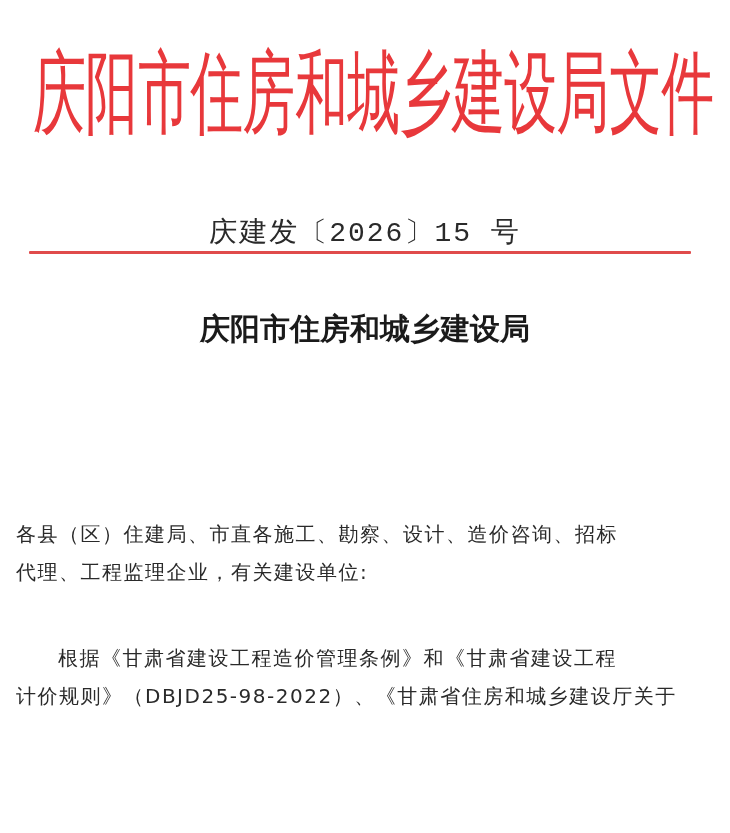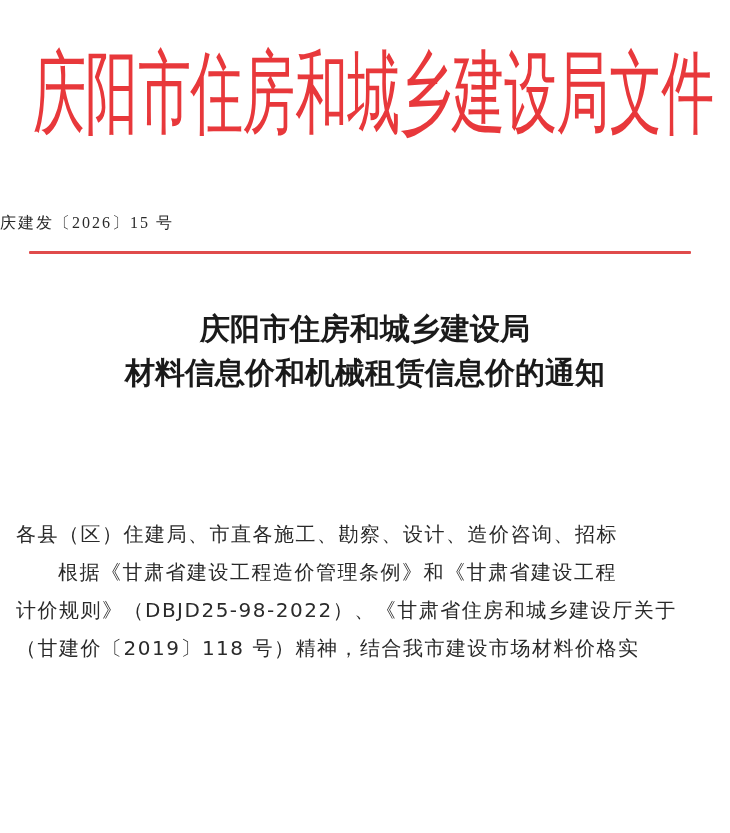--- a/index.html
+++ b/index.html
@@ -36,25 +36,25 @@
       display: inline-block;
       width: 52px;
       text-align: center;
       transform: scaleX(0.80);
     }
     .doc-number {
       position: absolute;
       left: 0;
       width: 730px;
       top: 213px;
-      text-align: left;
-      font-size: 16px;
+      text-align: center;
+      font-size: 28px;
       letter-spacing: 2px;
       color: #2a2a2a;
-      font-family: Liberation Serif, serif;
+      font-family: Liberation Mono, monospace;
     }
     .red-rule {
       position: absolute;
       left: 29px;
       top: 251px;
       width: 662px;
       height: 3px;
       background: #e04b4b;
       border-radius: 1px;
     }
@@ -84,20 +84,21 @@
       color: #2a2a2a;
       letter-spacing: 1.5px;
     }
     .body-text .line {
       white-space: nowrap;
       overflow: hidden;
       height: 38px;
     }
     .indent {
       padding-left: 42px;
+      margin-top: 48px;
     }
   </style>
 </head>
 <body>
 
 <div class="masthead">
   <span>庆</span>
   <span>阳</span>
   <span>市</span>
   <span>住</span>
@@ -111,21 +112,20 @@
   <span>文</span>
   <span>件</span>
 </div>
 
 <div class="doc-number">庆建发〔2026〕15 号</div>
 
 <div class="red-rule"></div>
 
 <div class="title">
   <div>庆阳市住房和城乡建设局</div>
-  <div>材料信息价和机械租赁信息价的通知</div>
 </div>
 
 <div class="body-text">
   <div class="line">各县（区）住建局、市直各施工、勘察、设计、造价咨询、招标</div>
+  <div class="line">代理、工程监理企业，有关建设单位:</div>
   <div class="line indent">根据《甘肃省建设工程造价管理条例》和《甘肃省建设工程</div>
   <div class="line">计价规则》（DBJD25-98-2022）、《甘肃省住房和城乡建设厅关于</div>
-  <div class="line">（甘建价〔2019〕118 号）精神，结合我市建设市场材料价格实</div>
 </div>
 
 </body></html>

